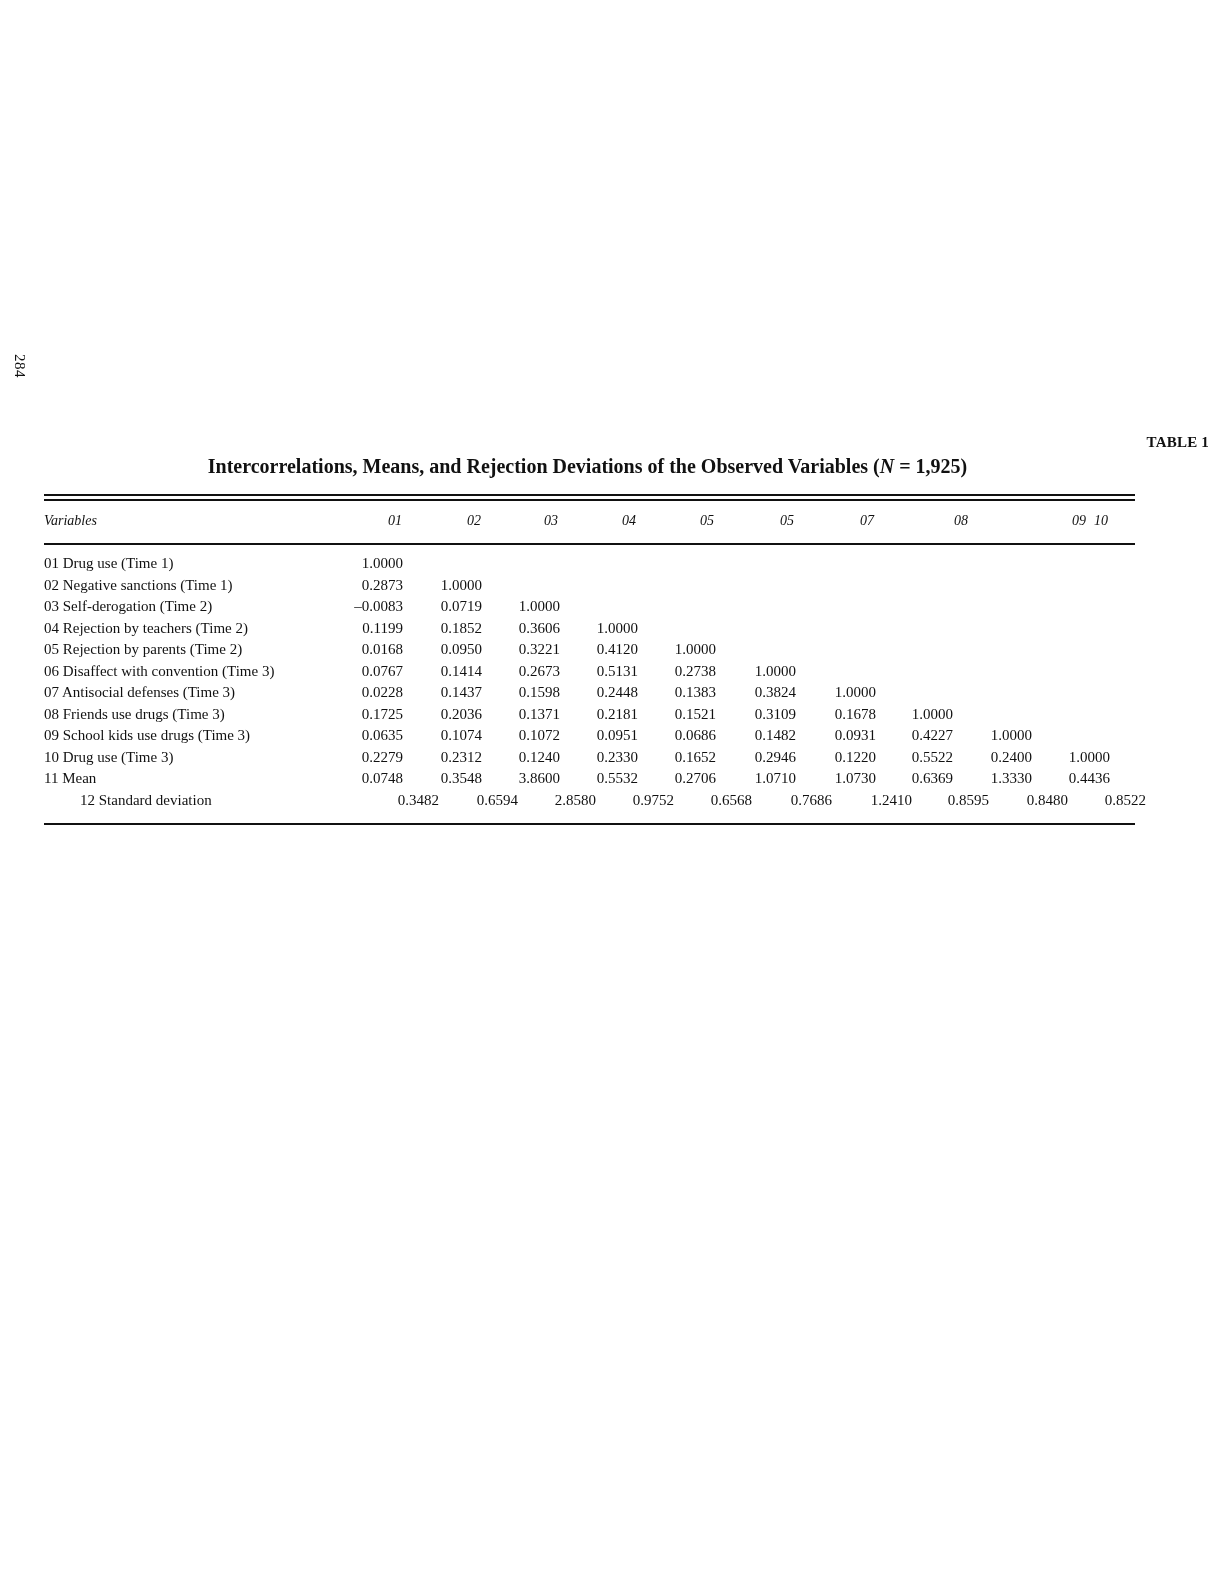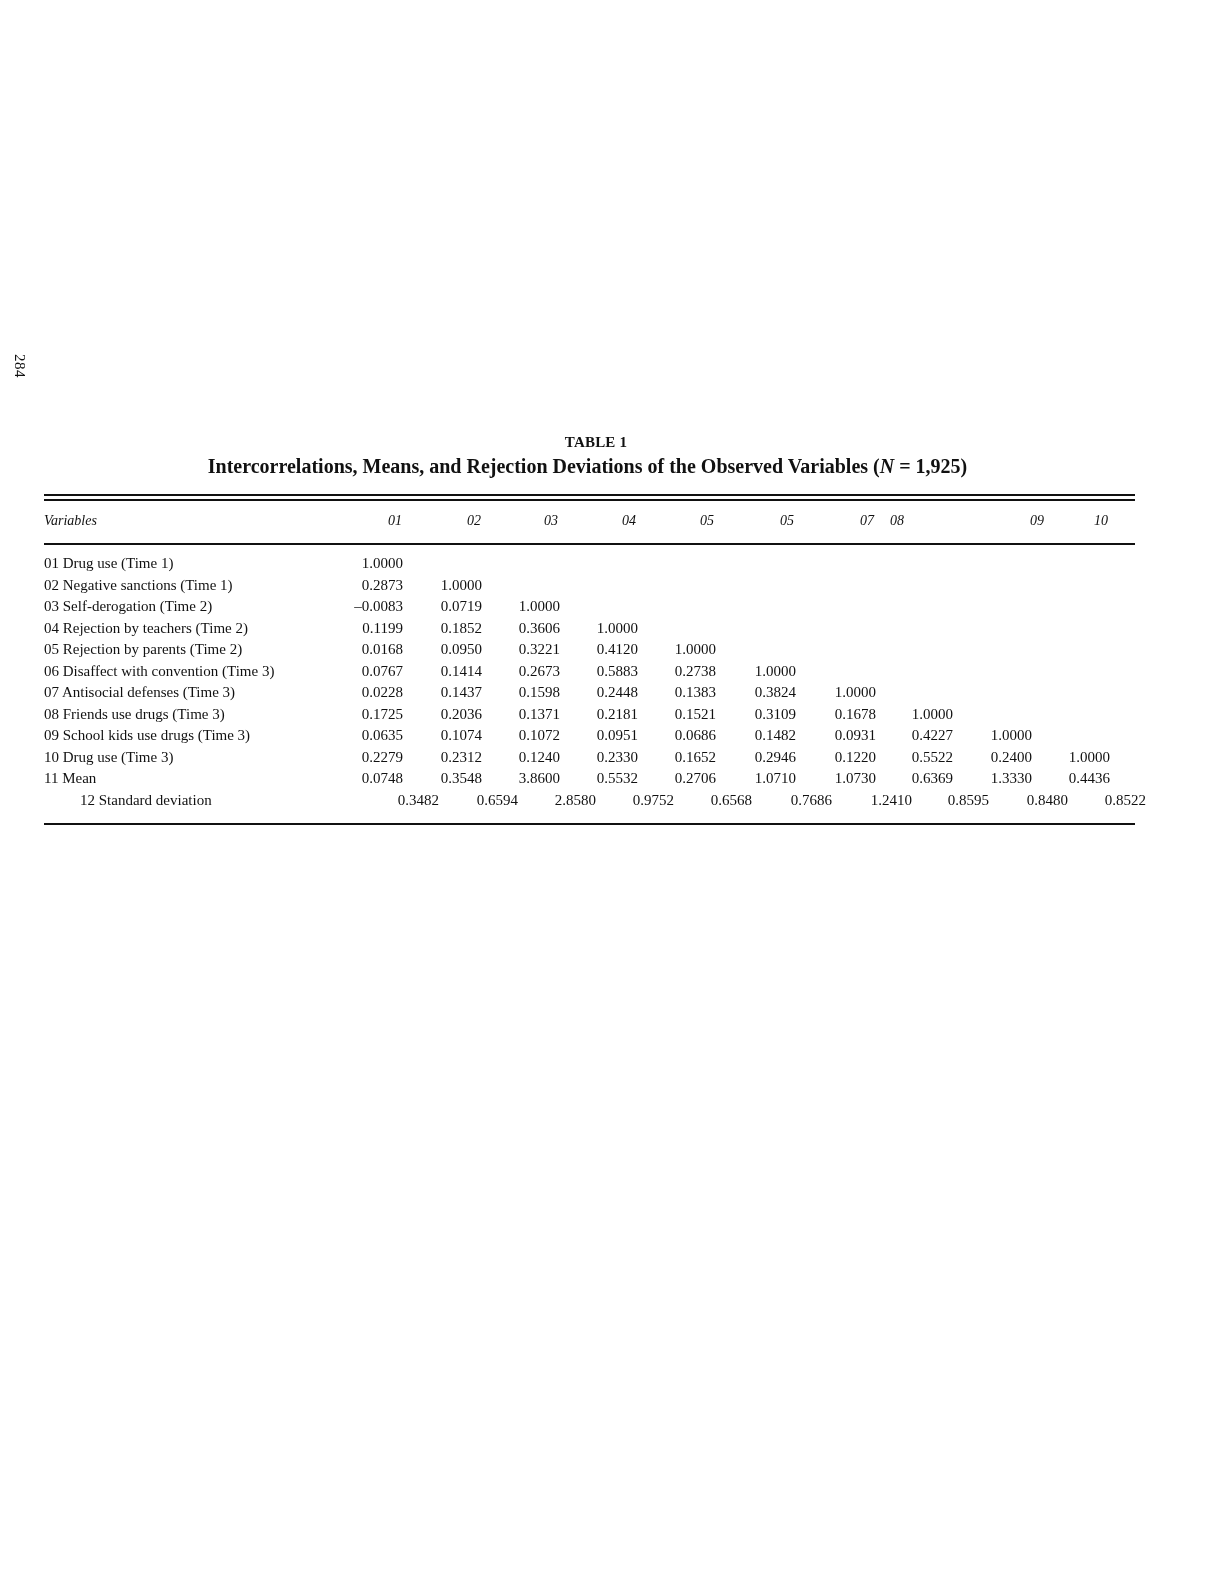--- a/index.html
+++ b/index.html
@@ -6,21 +6,21 @@
   body {
     width: 1225px; height: 1585px; position: relative; overflow: hidden;
     font-family: "Liberation Serif", "DejaVu Serif", serif; color: #111;
   }
   .page-number {
     position: absolute; left: 6px; top: 354px;
     font-size: 15px; transform: rotate(90deg); transform-origin: left top;
     left: 28px; letter-spacing: 0.5px;
   }
   .table-label {
-    position: absolute; top: 434px; left: 0; width: 1192px; text-align: center;
+    position: absolute; top: 434px; left: 17px; width: 1192px; text-align: right;
     font-weight: bold; font-size: 15px; letter-spacing: 0.2px;
   }
   .table-title {
     position: absolute; top: 455px; left: 0; width: 1175px; text-align: center;
     font-weight: bold; font-size: 20px;
   }
   .table-title i { font-style: italic; }
   .rule { position: absolute; left: 44px; width: 1091px; background: #111; }
   .rule.top1 { top: 494px; height: 2px; }
   .rule.top2 { top: 499px; height: 1.5px; }
@@ -30,22 +30,22 @@
     position: absolute; top: 513px; font-style: italic; font-size: 14px;
   }
   .row { position: absolute; left: 0; height: 21px; width: 1225px; font-size: 15px; }
   .cell { position: absolute; text-align: right; width: 80px; }
   .label { position: absolute; left: 44px; white-space: nowrap; }
   .c1 { left: 323px; } .c2 { left: 402px; } .c3 { left: 480px; } .c4 { left: 558px; }
   .c5 { left: 636px; } .c6 { left: 716px; } .c7 { left: 796px; } .c8 { left: 873px; }
   .c9 { left: 952px; } .c10 { left: 1030px; }
   .hdr.cell { width: 60px; text-align: right; }
   .hdr.h1 { left: 342px; } .hdr.h2 { left: 421px; } .hdr.h3 { left: 498px; } .hdr.h4 { left: 576px; }
-  .hdr.h5 { left: 654px; } .hdr.h6 { left: 734px; } .hdr.h7 { left: 814px; } .hdr.h8 { left: 844px; }
-  .hdr.h9 { left: 984px; } .hdr.h10 { left: 1048px; }
+  .hdr.h5 { left: 654px; } .hdr.h6 { left: 734px; } .hdr.h7 { left: 814px; } .hdr.h8 { left: 908px; }
+  .hdr.h9 { left: 1026px; } .hdr.h10 { left: 1048px; }
 </style>
 </head>
 <body>
 
 <div class="page-number">284</div>
 
 <div class="table-label">TABLE 1</div>
 <div class="table-title"><span>Intercorrelations, Means, and Rejection Deviations of the Observed Variables (</span><i>N</i><span> = 1,925)</span></div>
 
 <div class="rule top1"></div>
@@ -131,21 +131,21 @@
       <div class="cell c7"></div>
       <div class="cell c8"></div>
       <div class="cell c9"></div>
       <div class="cell c10"></div>
     </div>
     <div class="row" style="top: 662.5px;">
       <div class="label">06 Disaffect with convention (Time 3)</div>
       <div class="cell c1">0.0767</div>
       <div class="cell c2">0.1414</div>
       <div class="cell c3">0.2673</div>
-      <div class="cell c4">0.5883</div>
+      <div class="cell c4">0.5131</div>
       <div class="cell c5">0.2738</div>
       <div class="cell c6">1.0000</div>
       <div class="cell c7"></div>
       <div class="cell c8"></div>
       <div class="cell c9"></div>
       <div class="cell c10"></div>
     </div>
     <div class="row" style="top: 684px;">
       <div class="label">07 Antisocial defenses (Time 3)</div>
       <div class="cell c1">0.0228</div>

